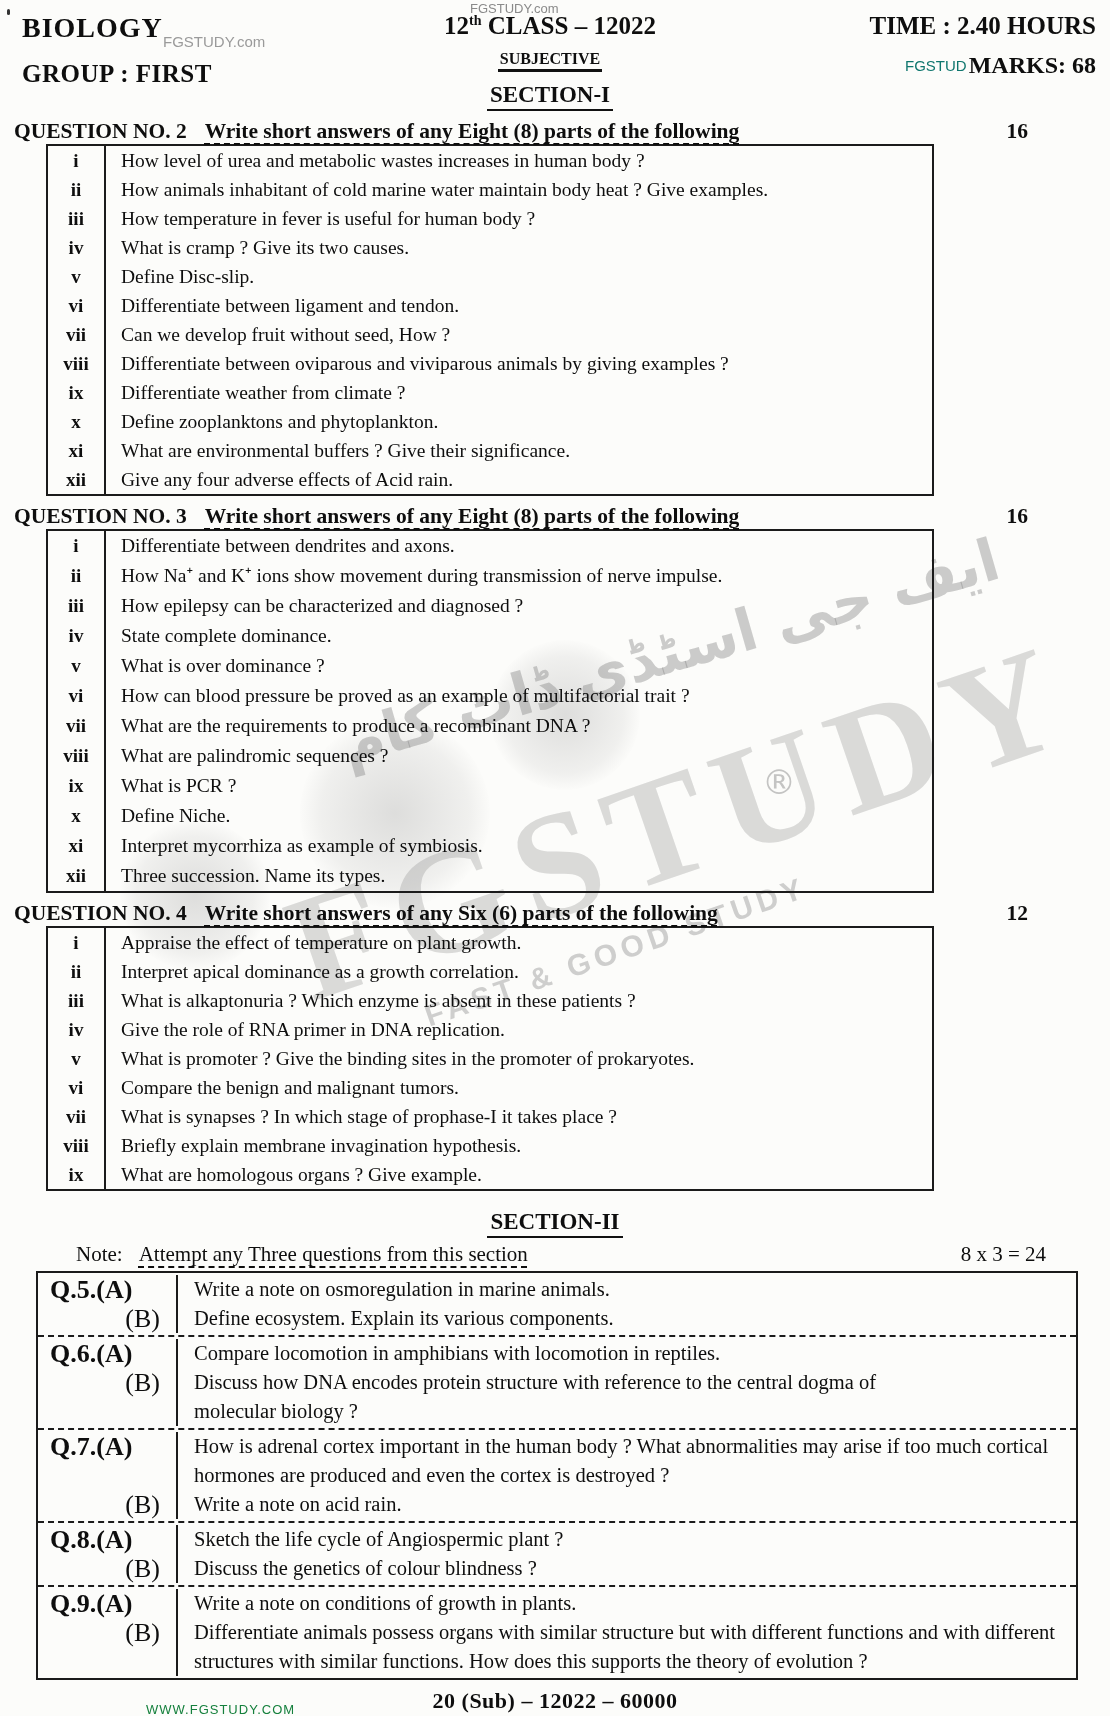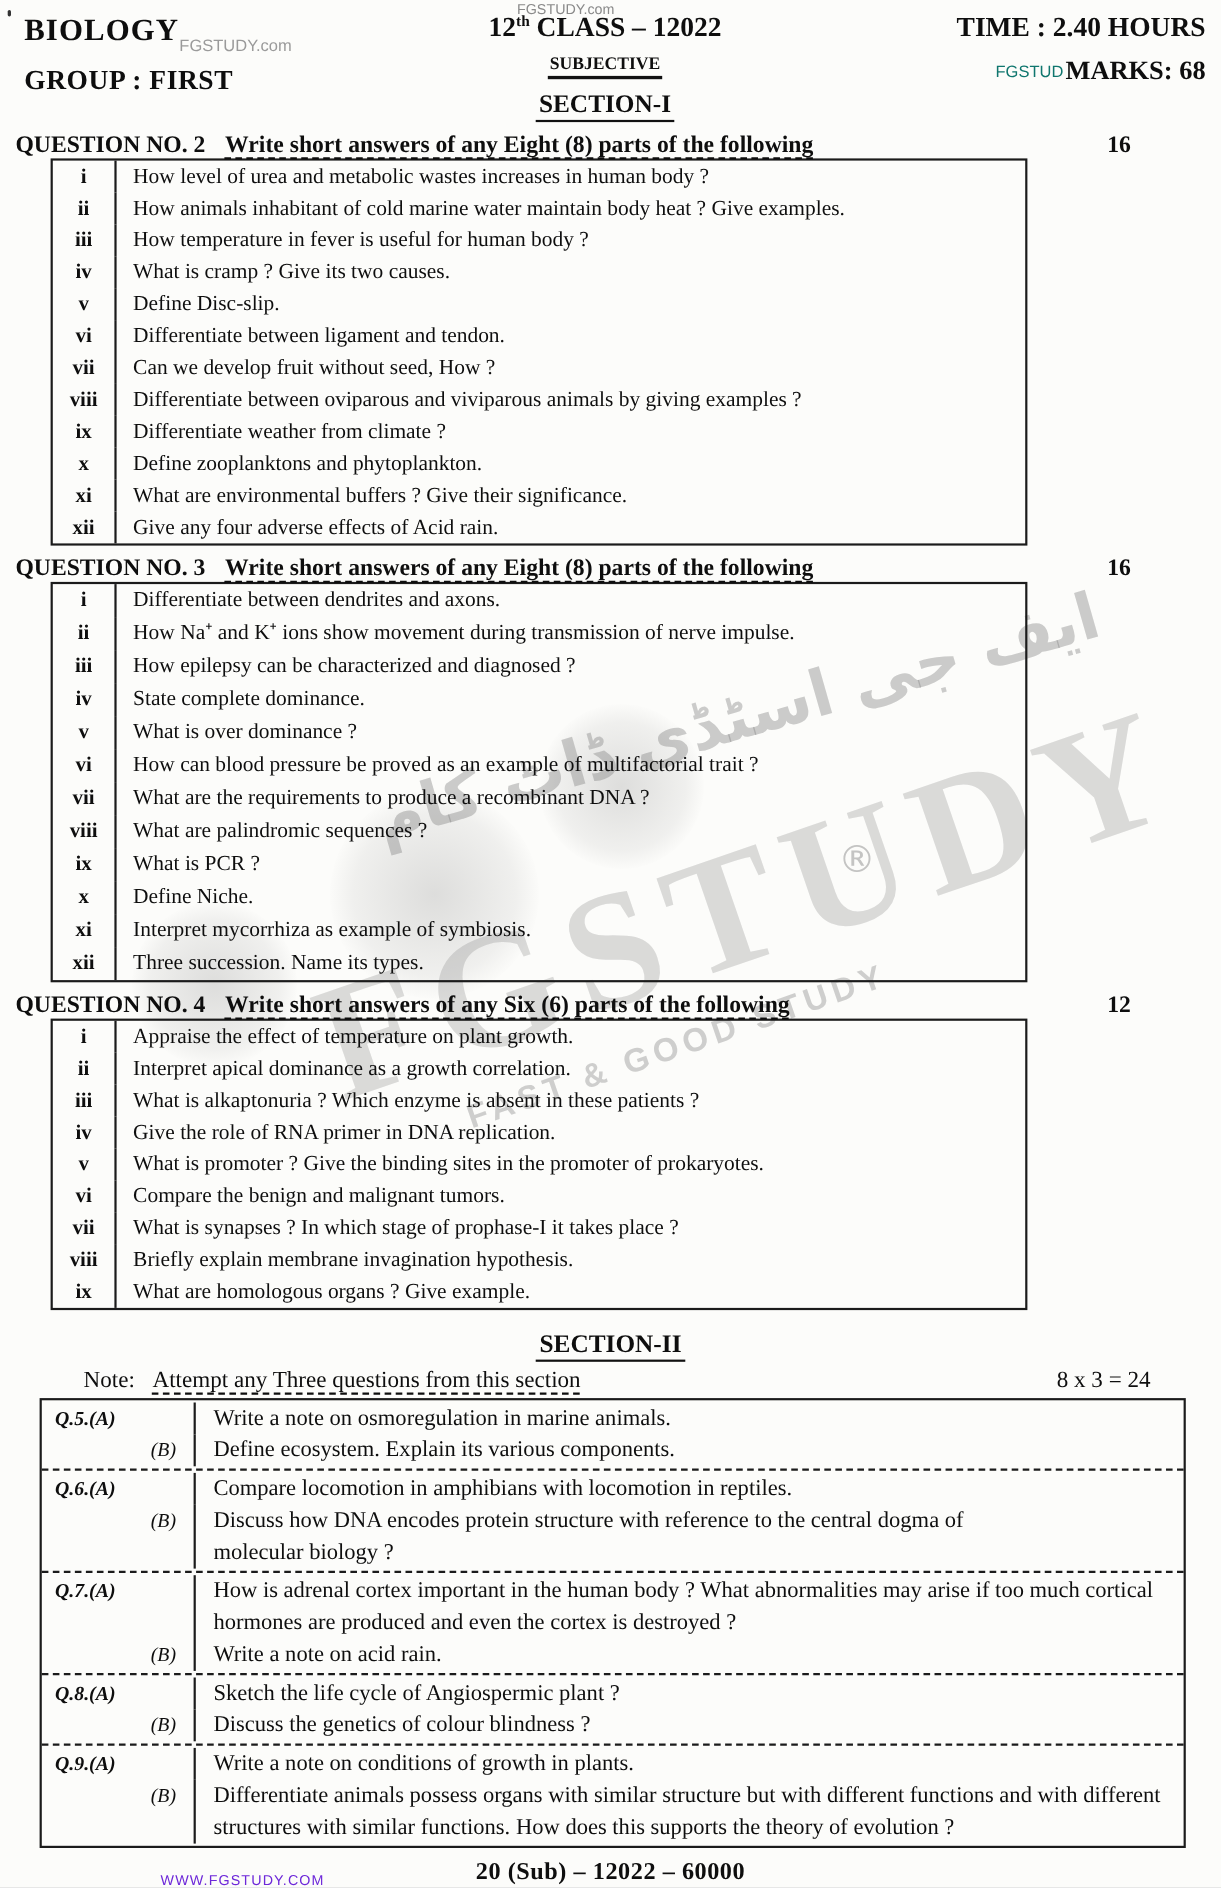--- a/index.html
+++ b/index.html
@@ -27,21 +27,21 @@
   .wm-tagline{
     top:935px;left:415px;transform:rotate(-19deg);
     font:bold 30px "Liberation Sans",sans-serif;color:rgba(150,150,150,.45);
     letter-spacing:5px;
   }
   .wm-reg{top:762px;left:762px;font:34px "DejaVu Sans",sans-serif;color:rgba(140,140,140,.5);}
   .wm-blob{border-radius:50%;background:radial-gradient(circle,rgba(150,150,150,.30) 0%,rgba(150,150,150,.12) 55%,rgba(150,150,150,0) 72%);}
   .blob1{top:718px;left:300px;width:190px;height:190px;}
   .blob2{top:820px;left:120px;width:150px;height:150px;}
   .blob3{top:640px;left:490px;width:150px;height:150px;}
-  .wm-bottom-url{top:1702px;left:146px;font:13px "Liberation Sans",sans-serif;color:#6d28d9;letter-spacing:1px;}
+  .wm-bottom-url{top:1702px;left:146px;font:13px "Liberation Sans",sans-serif;color:#15803d;letter-spacing:1px;}
   .scan-dot{top:9px;left:7px;width:3px;height:6px;background:#333;border-radius:2px;}
   
   .hdr{display:flex;padding-top:12px;}
   .hdr-left{flex:0 0 340px;padding-left:22px;box-sizing:border-box;}
   .hdr-center{flex:1;text-align:center;}
   .hdr-right{flex:0 0 350px;text-align:right;padding-right:14px;box-sizing:border-box;}
   .subject{font-size:28px;font-weight:bold;letter-spacing:1px;}
   .group{font-size:25px;font-weight:bold;margin-top:16px;letter-spacing:.5px;}
   .classline{font-size:25px;font-weight:bold;}
   .classline sup{font-size:14px;}
@@ -64,21 +64,21 @@
   .rh30 .s1-num,.rh30 .s1-txt{line-height:30px;}
   
   .note-row{display:flex;align-items:baseline;margin-top:4px;padding-left:76px;font-weight:normal;}
   .note-label{font-size:21px;}
   .note-text{font-size:21px;margin-left:16px;text-decoration:underline;text-decoration-style:dashed;text-decoration-thickness:1.5px;text-underline-offset:5px;}
   .note-marks{font-size:21px;margin-left:auto;margin-right:64px;}
   .s2-table{border:2px solid #1b1b1b;margin-left:36px;width:1038px;margin-top:4px;}
   .s2-group{padding:2px 0;}
   .s2-group + .s2-group{border-top:2.5px dashed #1b1b1b;}
   .s2-row{display:flex;}
-  .s2-label{flex:0 0 140px;border-right:2px solid #1b1b1b;font-size:18px;line-height:29px;box-sizing:border-box;font-style:italic;}
+  .s2-label{flex:0 0 140px;border-right:2px solid #1b1b1b;font-size:26px;line-height:29px;box-sizing:border-box;}
   .lblA{text-align:left;padding-left:12px;font-weight:bold;}
   .lblB{text-align:right;padding-right:16px;}
   .s2-txt{flex:1;padding:0 10px 0 16px;font-size:20.5px;line-height:29px;}
   
   .footer{ text-align:center;font-size:22px;font-weight:bold;margin-top:8px;letter-spacing:.5px;}
 </style>
 </head>
 <body>
 
 <div class="page">

